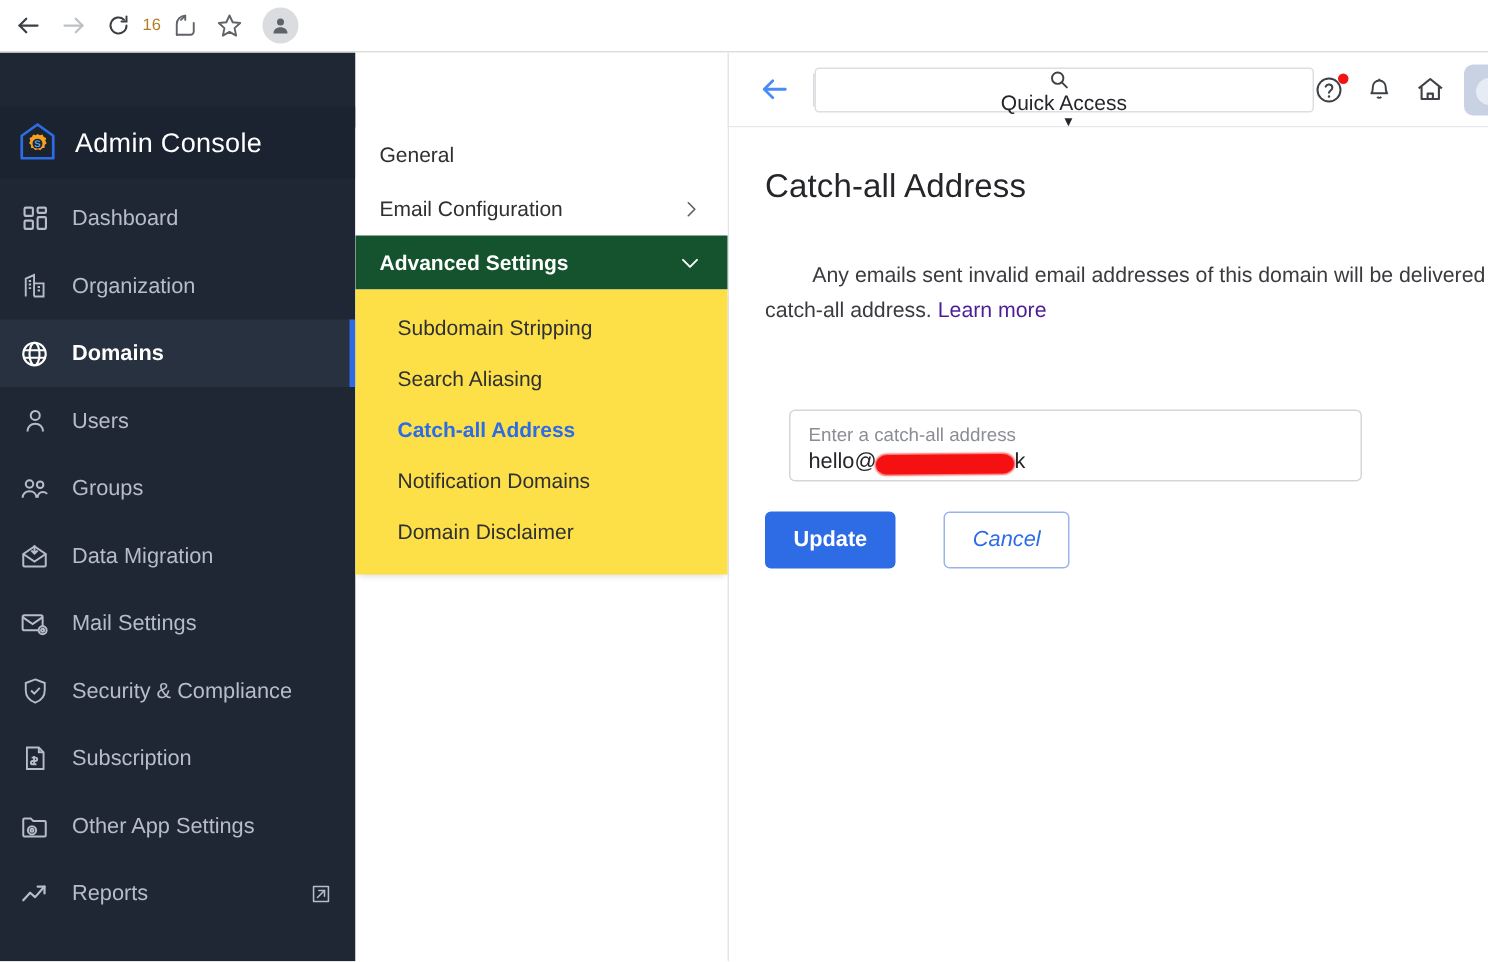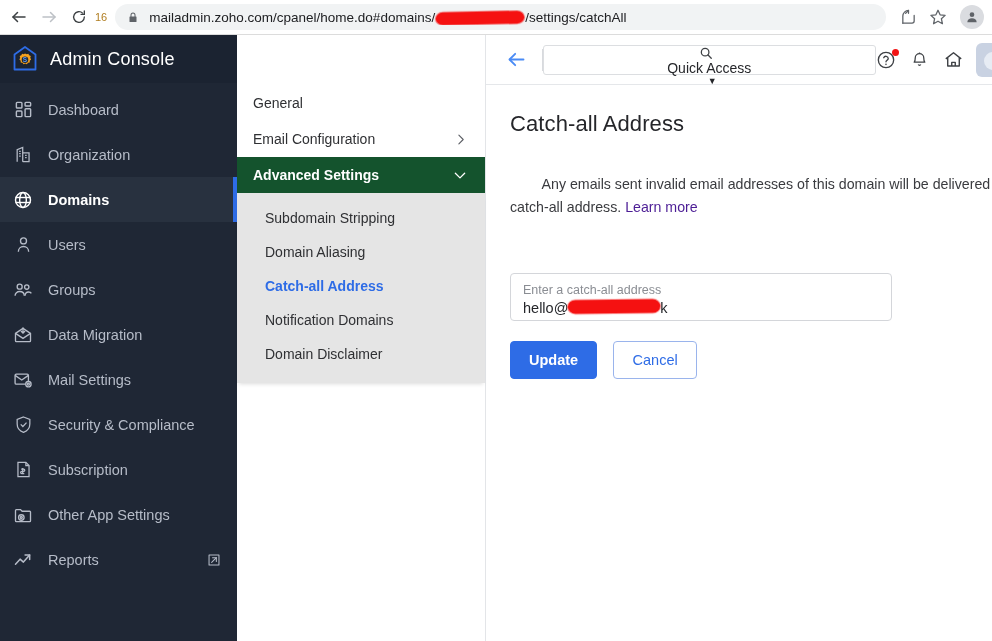--- a/index.html
+++ b/index.html
@@ -69,20 +69,21 @@
   .sidebar {
     width: 237px; flex: none; height: 606px;
     background: #1f2735; color: #c8ccd4;
     display: flex; flex-direction: column;
     position: relative;
   }
   .brand {
     height: 48px; display: flex; align-items: center;
     padding-left: 10px; gap: 10px;
     background: #1b2331;
+    margin-top: 36px;
   }
   .brand-logo { width: 30px; height: 30px; flex: none; }
   .brand-title {
     font-size: 18px; color: #ffffff; font-weight: 400;
     letter-spacing: .2px;
   }
   .nav-list { padding-top: 4px; }
   .nav-item {
     height: 45px; display: flex; align-items: center;
     padding-left: 12px; gap: 14px;
@@ -111,21 +112,21 @@
     height: 36px; display: flex; align-items: center;
     padding: 0 18px 0 16px; font-size: 14px; color: #2f3033;
     cursor: pointer; justify-content: space-between;
   }
   .sub-item.accordion.open {
     background: #14532d; color: #ffffff; font-weight: 700;
   }
   .sub-item .chev { display: flex; align-items: center; color: #5a5d63; }
   .sub-item.accordion.open .chev { color: #ffffff; }
   .sub-children {
-    background: #e5e5e5;
+    background: #fde047;
     padding: 8px 0 12px 0;
     box-shadow: 0 3px 4px -2px rgba(0,0,0,.14);
   }
   .sub-child {
     height: 34px; display: flex; align-items: center;
     padding-left: 28px; font-size: 14px; color: #2f3033; cursor: pointer;
   }
   .sub-child.active { color: #2e6ce6; font-weight: 600; }
 
   
@@ -178,43 +179,43 @@
   }
   .page-desc {
     font-size: 14.2px; color: #3a3b3f; line-height: 1.58;
     width: 560px; white-space: pre-wrap;
   }
   .learn-more { color: #4c1d95; cursor: pointer; }
   .field-box {
     margin-top: 32px; width: 382px; height: 48px;
     border: 1px solid #d4d6da; border-radius: 4px;
     padding: 6px 12px 0 12px;
-    display: flex; flex-direction: column; justify-content: center;
+    display: flex; flex-direction: column; justify-content: center; margin-left: 16px;
   }
   .field-label { font-size: 12.5px; color: #8a8d93; line-height: 1.45; }
   .field-value {
     font-size: 14.5px; color: #25262a; line-height: 1.35;
-    display: flex; white-space: nowrap;
+    display: flex; align-items: center; white-space: nowrap;
   }
   .val-redact {
     display: inline-block; width: 92px; height: 13px;
     background: #f51111; border-radius: 8px / 7px;
     margin: 0 0 0 0; position: relative; top: 1px;
     transform: rotate(-.6deg);
     box-shadow: 0 0 1px 1px rgba(245,17,17,.6);
   }
-  .btn-row { margin-top: 20px; display: flex; gap: 16px; }
+  .btn-row { margin-top: 20px; display: flex; gap: 32px; }
   .btn {
     height: 38px; min-width: 84px; border-radius: 4px;
     font-size: 14.5px; font-weight: 700; cursor: pointer;
     display: flex; align-items: center; justify-content: center;
     padding: 0 18px; font-family: "Liberation Sans", sans-serif;
   }
   .btn-primary { background: #2e6ce6; color: #ffffff; border: 1px solid #2e6ce6; }
-  .btn-secondary { background: #ffffff; color: #2e6ce6; border: 1px solid #9ab4ec; font-weight: 400; }
+  .btn-secondary { background: #ffffff; color: #2e6ce6; border: 1px solid #9ab4ec; font-weight: 400; font-style: italic; }
 </style>
 </head>
 <body>
 
 <div class="browser-bar">
   <div class="nav-btn back">
     <svg width="18" height="18" viewBox="0 0 24 24" fill="none" stroke="currentColor" stroke-width="2" stroke-linecap="round" stroke-linejoin="round">
       <line x1="20" y1="12" x2="4" y2="12"></line>
         <polyline points="10,6 4,12 10,18"></polyline>
     </svg>
@@ -226,32 +227,20 @@
     </svg>
   </div>
   <div class="nav-btn reload">
     <svg width="16" height="16" viewBox="0 0 24 24" fill="none" stroke="currentColor" stroke-width="2" stroke-linecap="round">
       <path d="M20 12a8 8 0 1 1-2.5-5.8"></path>
         <polyline points="20,3 20,8 15,8" fill="none"></polyline>
     </svg>
   </div>
   <span class="reload-badge">16</span>
 
-  <div class="omnibox">
-    <span class="lock-icon">
-      <svg width="12" height="13" viewBox="0 0 24 24" fill="#5f6368">
-        <path d="M12 2a5 5 0 0 0-5 5v3H6a1 1 0 0 0-1 1v9a1 1 0 0 0 1 1h12a1 1 0 0 0 1-1v-9a1 1 0 0 0-1-1h-1V7a5 5 0 0 0-5-5zm0 2a3 3 0 0 1 3 3v3H9V7a3 3 0 0 1 3-3z"></path>
-      </svg>
-    </span>
-    <span class="url-text">
-      <span>mailadmin.zoho.com/cpanel/home.do#domains/</span>
-      <span class="url-redact"></span>
-      <span>/settings/catchAll</span>
-    </span>
-  </div>
 
   <div class="chrome-icons">
     <div class="chrome-icon">
       <svg width="17" height="17" viewBox="0 0 24 24" fill="none" stroke="currentColor" stroke-width="1.8" stroke-linecap="round" stroke-linejoin="round">
         <path d="M4 20V10a8 8 0 0 1 8-8"></path>
           <polyline points="8,6 12,2 12,6"></polyline>
           <path d="M4 20h13a3 3 0 0 0 3-3V9"></path>
       </svg>
     </div>
     <div class="chrome-icon">
@@ -436,21 +425,21 @@
             </svg>
         </span>
       </div>
     </div>
 
     <div class="sub-children">
       <div class="sub-child">
         <span>Subdomain Stripping</span>
       </div>
       <div class="sub-child">
-        <span>Domain Aliasing</span>
+        <span>Search Aliasing</span>
       </div>
       <div class="sub-child active">
         <span>Catch-all Address</span>
       </div>
       <div class="sub-child">
         <span>Notification Domains</span>
       </div>
       <div class="sub-child">
         <span>Domain Disclaimer</span>
       </div>

